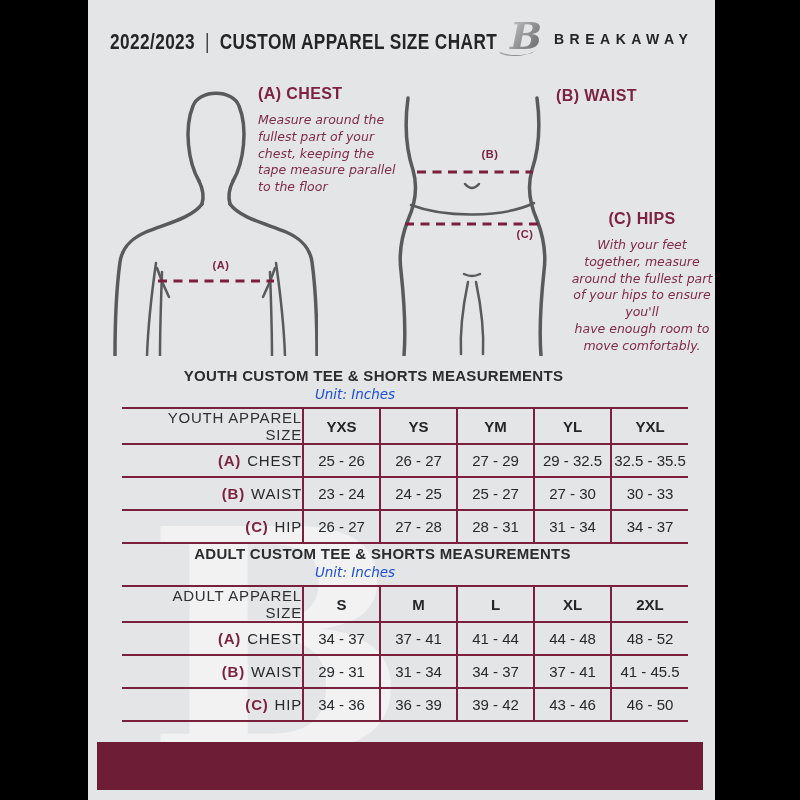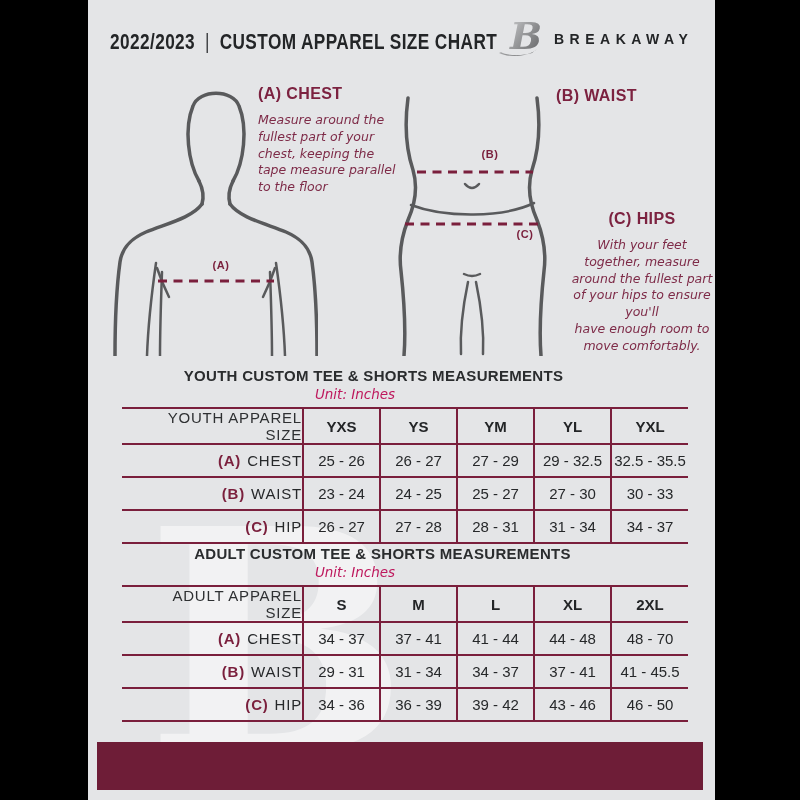--- a/index.html
+++ b/index.html
@@ -57,21 +57,21 @@
     color:var(--bodytext,#7e2b48);white-space:pre-line;
     font-family:"DejaVu Sans",sans-serif;
   }
   
   .section-title{
     position:absolute;left:0;width:571px;text-align:center;z-index:2;
     font-weight:bold;font-size:15px;color:#2a2c2e;letter-spacing:.3px;
   }
   .section-sub{
     position:absolute;left:0;width:534px;text-align:center;z-index:2;
-    font-style:italic;font-size:13.5px;color:#be185d;
+    font-style:italic;font-size:13.5px;color:#1d4ed8;
     font-family:"DejaVu Sans",sans-serif;
   }
   .t-youth-title{top:367px;} .t-youth-sub{top:386px;}
   .t-adult-title{top:545px;margin-left:9px;} .t-adult-sub{top:564px;}
   .table-wrap{position:absolute;left:34px;width:566px;z-index:2;}
   .tw-youth{top:407px;} .tw-adult{top:585px;}
   table.size-table{border-collapse:collapse;table-layout:fixed;width:566px;}
   .size-table col.c-label{width:181px;}
   .size-table col.c-size{width:77px;}
   .size-table tr{border-top:2px solid var(--line,#7a1f3c);}
@@ -245,21 +245,21 @@
           <th>2XL</th>
         </tr>
       </thead>
       <tbody>
         <tr>
           <td class="lbl"><span class="key">(A)</span><span>CHEST</span></td>
           <td>34 - 37</td>
           <td>37 - 41</td>
           <td>41 - 44</td>
           <td>44 - 48</td>
-          <td>48 - 70</td>
+          <td>48 - 52</td>
         </tr>
         <tr>
           <td class="lbl"><span class="key">(B)</span><span>WAIST</span></td>
           <td>29 - 31</td>
           <td>31 - 34</td>
           <td>34 - 37</td>
           <td>37 - 41</td>
           <td>41 - 45.5</td>
         </tr>
         <tr>

